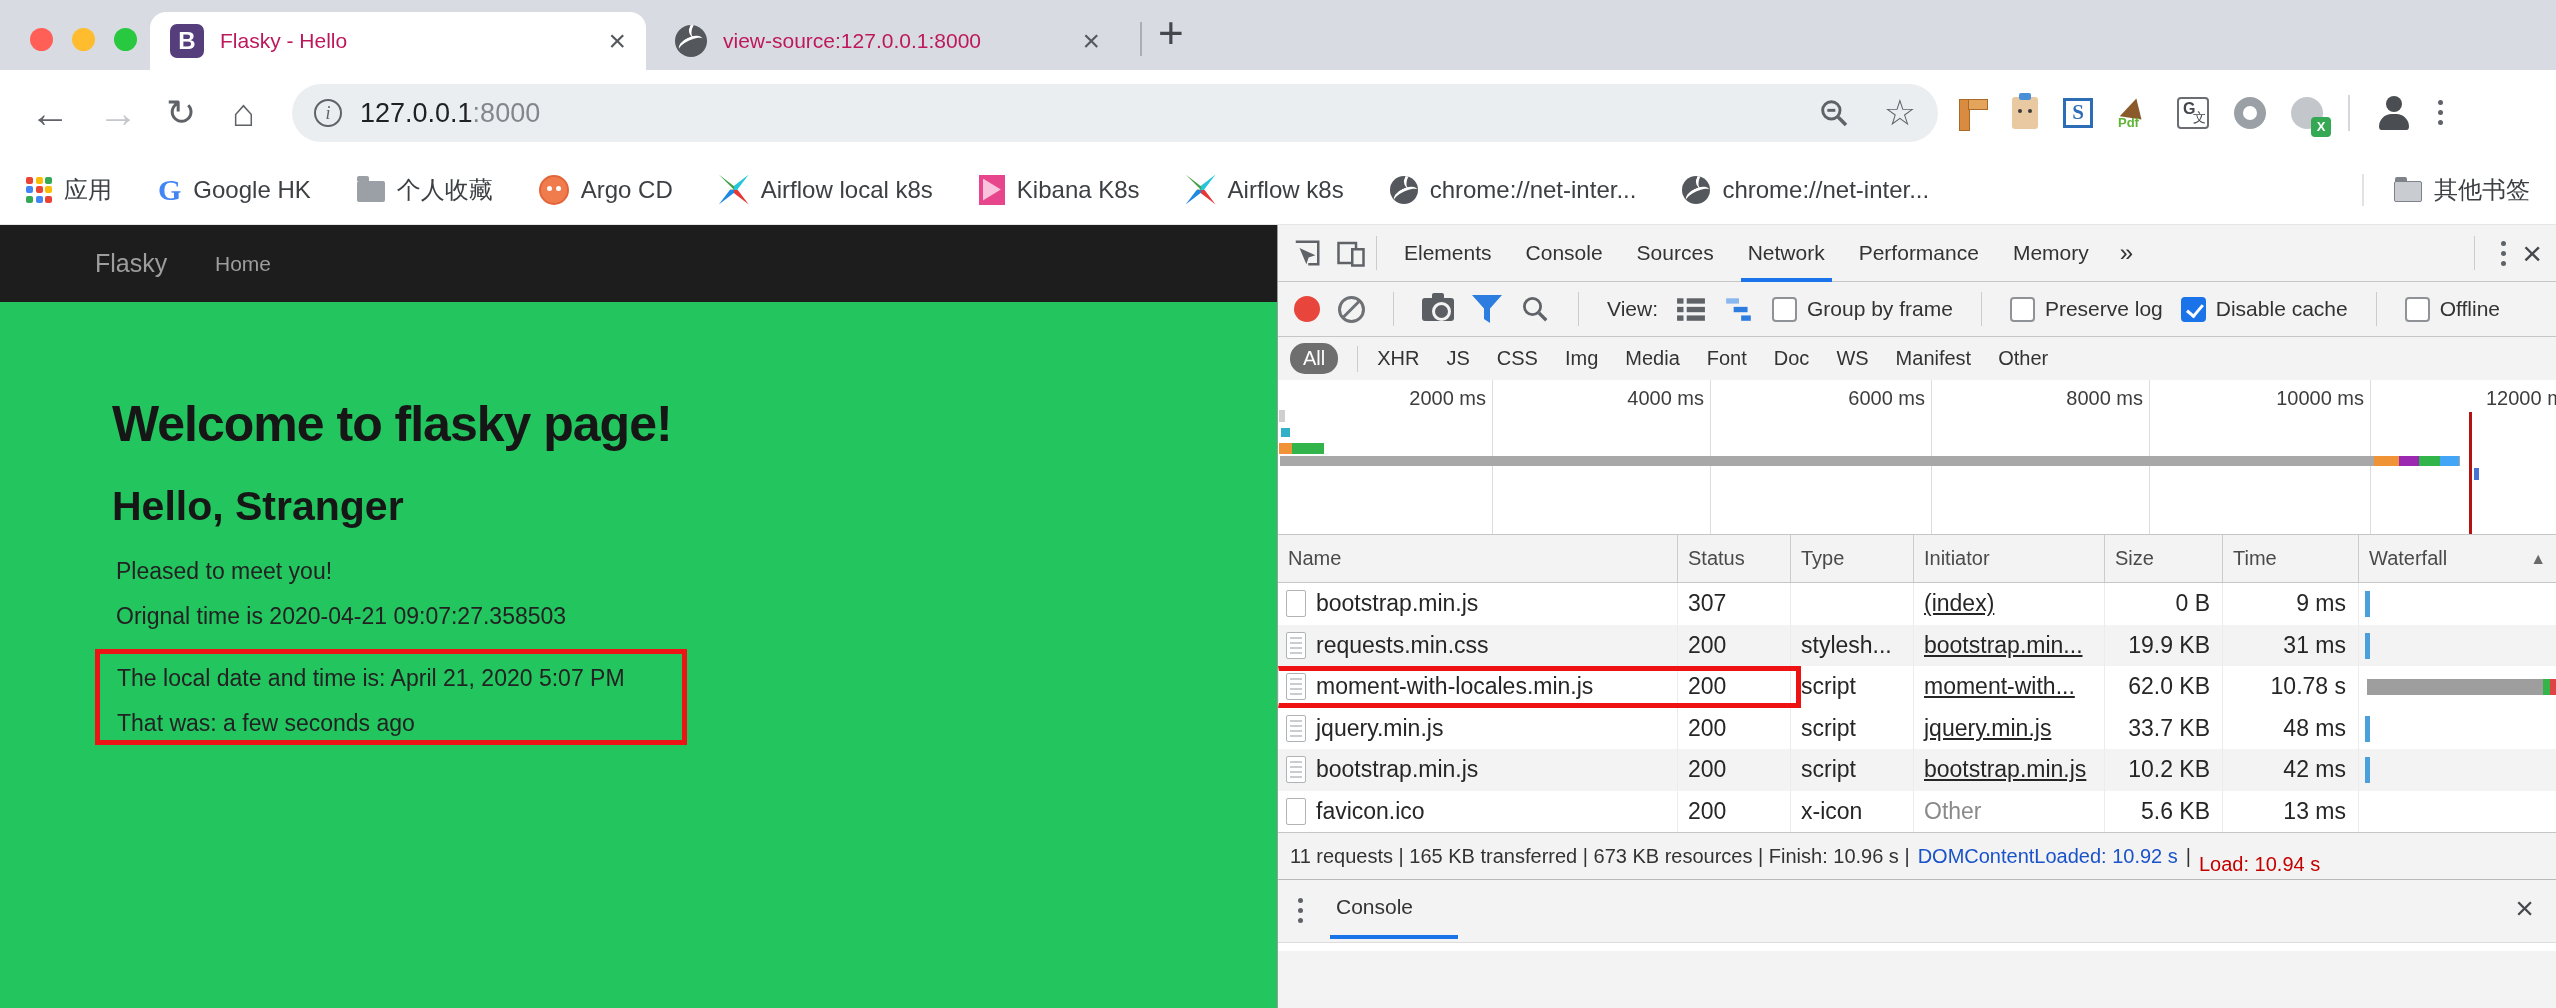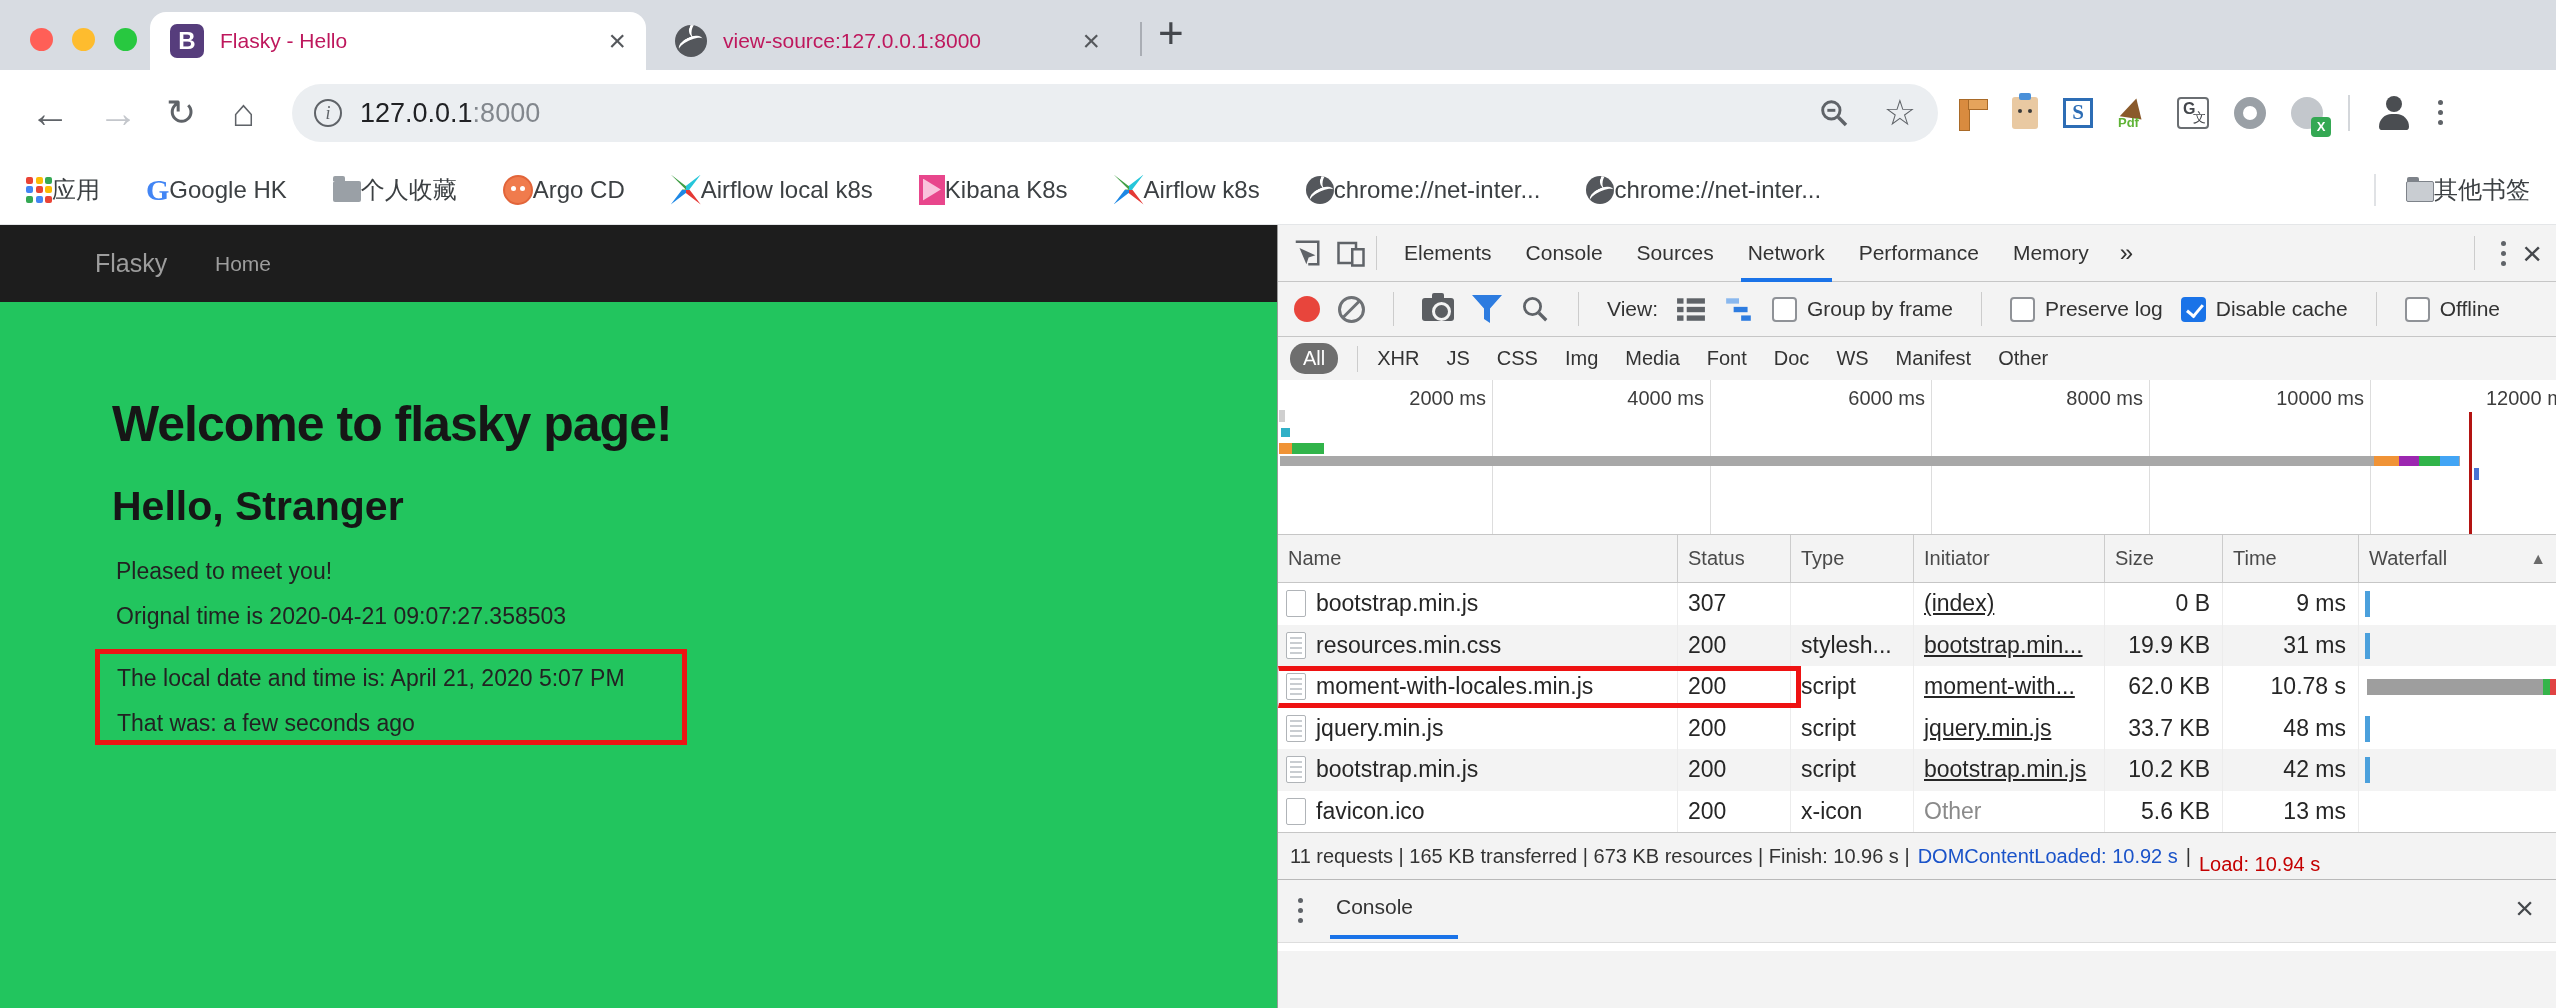--- a/index.html
+++ b/index.html
@@ -52,21 +52,21 @@
 .ic-globex::after{content:'X';position:absolute;right:-8px;bottom:-8px;width:20px;height:20px;background:#34a853;border-radius:4px;color:#fff;font-size:13px;font-weight:bold;display:flex;align-items:center;justify-content:center;}
 .avatar { width:38px; height:38px; position:relative; }
 .avatar::before{content:'';position:absolute;left:11px;top:2px;width:16px;height:16px;border-radius:50%;background:#4a4d51;}
 .avatar::after{content:'';position:absolute;left:4px;top:20px;width:30px;height:16px;border-radius:15px 15px 4px 4px;background:#4a4d51;}
 .vdots { display:flex; flex-direction:column; gap:5px; }
 .vdots i { width:5px; height:5px; border-radius:50%; background:#5f6368; }
 
 
 #bookmarksbar { position:absolute; top:155px; left:0; width:100%; height:70px; background:#fff; display:flex; align-items:center; padding:0 26px; border-bottom:1px solid #e4e6e8; }
 .bm { display:flex; align-items:center; margin-right:46px; }
-.bm-label { font-size:24px; color:#3c4043; white-space:nowrap; }
+.bm-label { font-size:24px; color:#3c4043; margin-left:12px; white-space:nowrap; }
 .ic-apps { width:26px; height:26px; display:grid; grid-template-columns:repeat(3,7px); grid-template-rows:repeat(3,7px); gap:2.5px; }
 .ic-apps i { border-radius:2px; }
 .ic-g { font-size:30px; font-weight:bold; color:#4285f4; font-family:"Liberation Serif",serif; }
 .ic-folder { width:28px; height:21px; background:#9aa0a6; border-radius:2px; position:relative; margin-top:4px; }
 .ic-folder::before{content:'';position:absolute;left:0;top:-5px;width:12px;height:5px;background:#9aa0a6;border-radius:2px 2px 0 0;}
 .ic-argo { width:30px; height:30px; border-radius:50%; background:#f07b4d; position:relative; border:2px solid #e2653a; }
 .ic-argo::after{content:'';position:absolute;left:6px;top:9px;width:5px;height:5px;border-radius:50%;background:#fff;box-shadow:9px 0 0 #fff;}
 .ic-airflow { width:30px; height:30px; background:conic-gradient(#26c6da 0 25%, #e53935 0 50%, #1e88e5 0 75%, #43a047 0); clip-path:polygon(50% 50%,0% 0%,50% 38%,100% 0%,62% 50%,100% 100%,50% 62%,0% 100%,38% 50%); }
 .ic-kibana { width:26px; height:30px; background:#e8468c; position:relative; overflow:hidden; }
 .ic-kibana::after{content:'';position:absolute;left:4px;top:4px;width:18px;height:22px;background:#f9c3dc;clip-path:polygon(0 0,100% 50%,0 100%);}
@@ -465,21 +465,21 @@
         <div class="c-size">0 B</div>
         <div class="c-time">9 ms</div>
         <div class="c-wf">
             <span class="wf-tick"></span>
           </div>
       </div>
 
       <div class="dt-row gridcols alt">
         <div class="c-name">
             <span class="docicon lines"></span>
-            <span>resources.min.css</span>
+            <span>requests.min.css</span>
           </div>
         <div>200</div>
         <div>stylesh...</div>
         <div class="c-init">
             <span>bootstrap.min...</span>
           </div>
         <div class="c-size">19.9 KB</div>
         <div class="c-time">31 ms</div>
         <div class="c-wf">
             <span class="wf-tick"></span>

